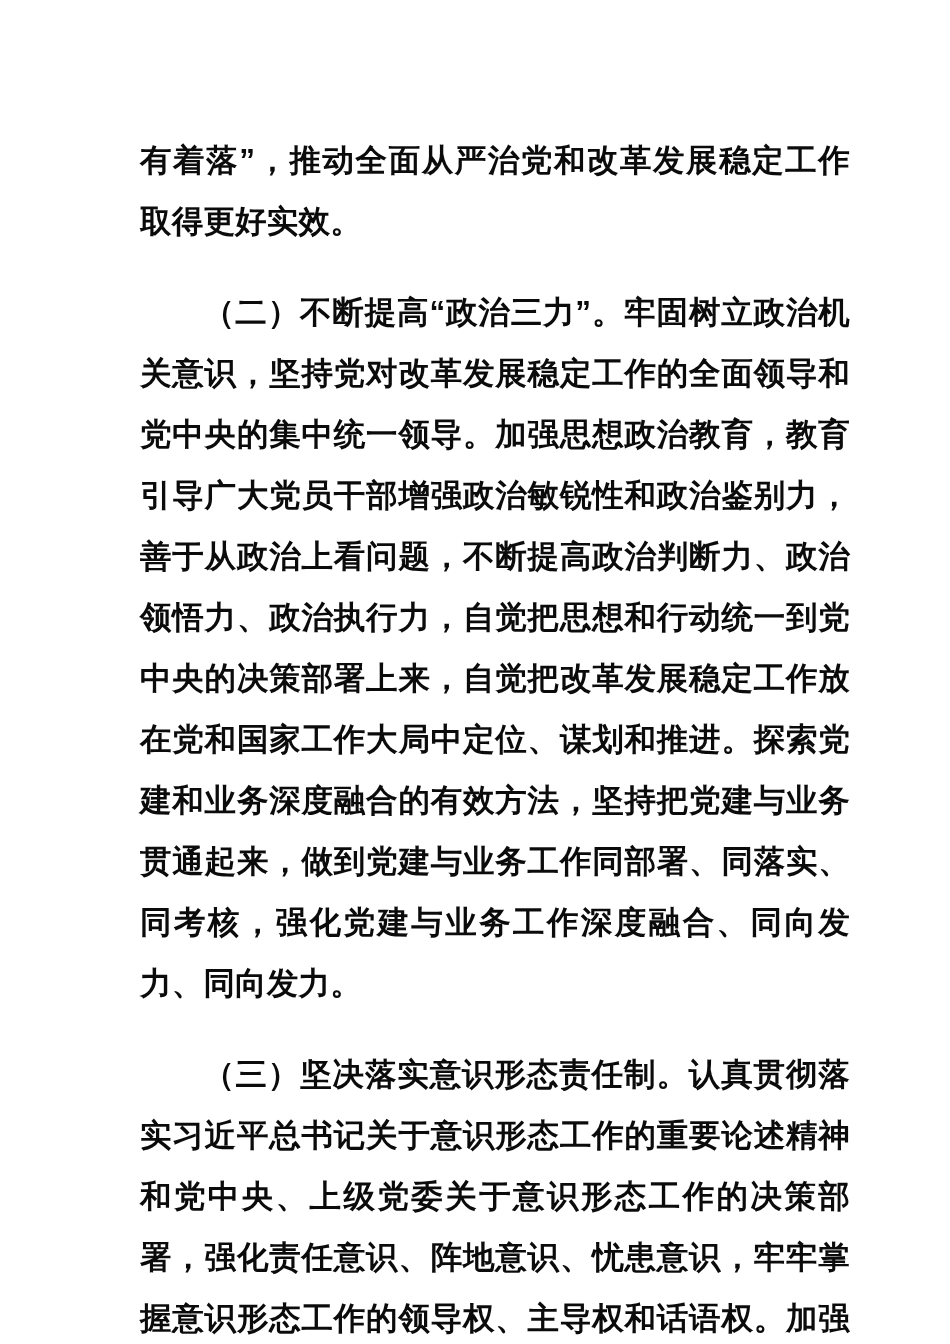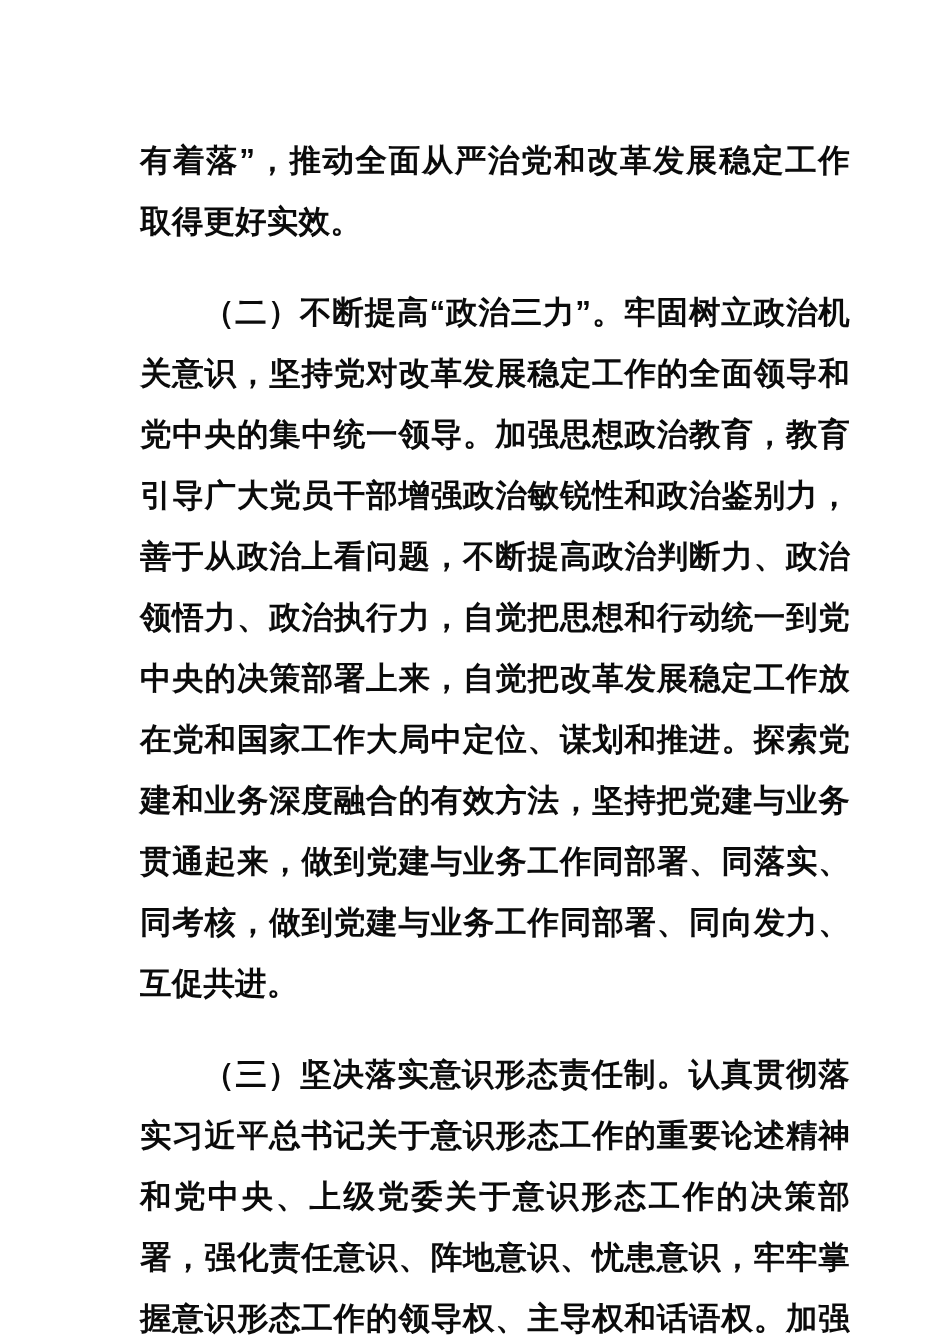--- a/index.html
+++ b/index.html
@@ -41,16 +41,16 @@
   .para.cont {
     text-indent: 0;
   }
 </style>
 </head>
 <body>
 
 <div class="page">
   <div class="doc-body">
     <p class="para cont">有着落”，推动全面从严治党和改革发展稳定工作取得更好实效。</p>
-    <p class="para">（二）不断提高“政治三力”。牢固树立政治机关意识，坚持党对改革发展稳定工作的全面领导和党中央的集中统一领导。加强思想政治教育，教育引导广大党员干部增强政治敏锐性和政治鉴别力，善于从政治上看问题，不断提高政治判断力、政治领悟力、政治执行力，自觉把思想和行动统一到党中央的决策部署上来，自觉把改革发展稳定工作放在党和国家工作大局中定位、谋划和推进。探索党建和业务深度融合的有效方法，坚持把党建与业务贯通起来，做到党建与业务工作同部署、同落实、同考核，做到党建与业务工作同部署、同向发力、互促共进。</p>
+    <p class="para">（二）不断提高“政治三力”。牢固树立政治机关意识，坚持党对改革发展稳定工作的全面领导和党中央的集中统一领导。加强思想政治教育，教育引导广大党员干部增强政治敏锐性和政治鉴别力，善于从政治上看问题，不断提高政治判断力、政治领悟力、政治执行力，自觉把思想和行动统一到党中央的决策部署上来，自觉把改革发展稳定工作放在党和国家工作大局中定位、谋划和推进。探索党建和业务深度融合的有效方法，坚持把党建与业务贯通起来，做到党建与业务工作同部署、同落实、同考核，强化党建与业务工作深度融合、同向发力、同向发力。</p>
     <p class="para last">（三）坚决落实意识形态责任制。认真贯彻落实习近平总书记关于意识形态工作的重要论述精神和党中央、上级党委关于意识形态工作的决策部署，强化责任意识、阵地意识、忧患意识，牢牢掌握意识形态工作的领导权、主导权和话语权。加强意识形态阵地建设和管理，持续健全完善宣传工作机制，强化政策解读与宣传力度，积极营造良好舆论环境。持续抓好舆情风险防控与正向引导，积极稳妥做好重大突发事件和热点敏感问题的舆论引导，增强</p>
   </div>
 </div>
 
 </body></html>

